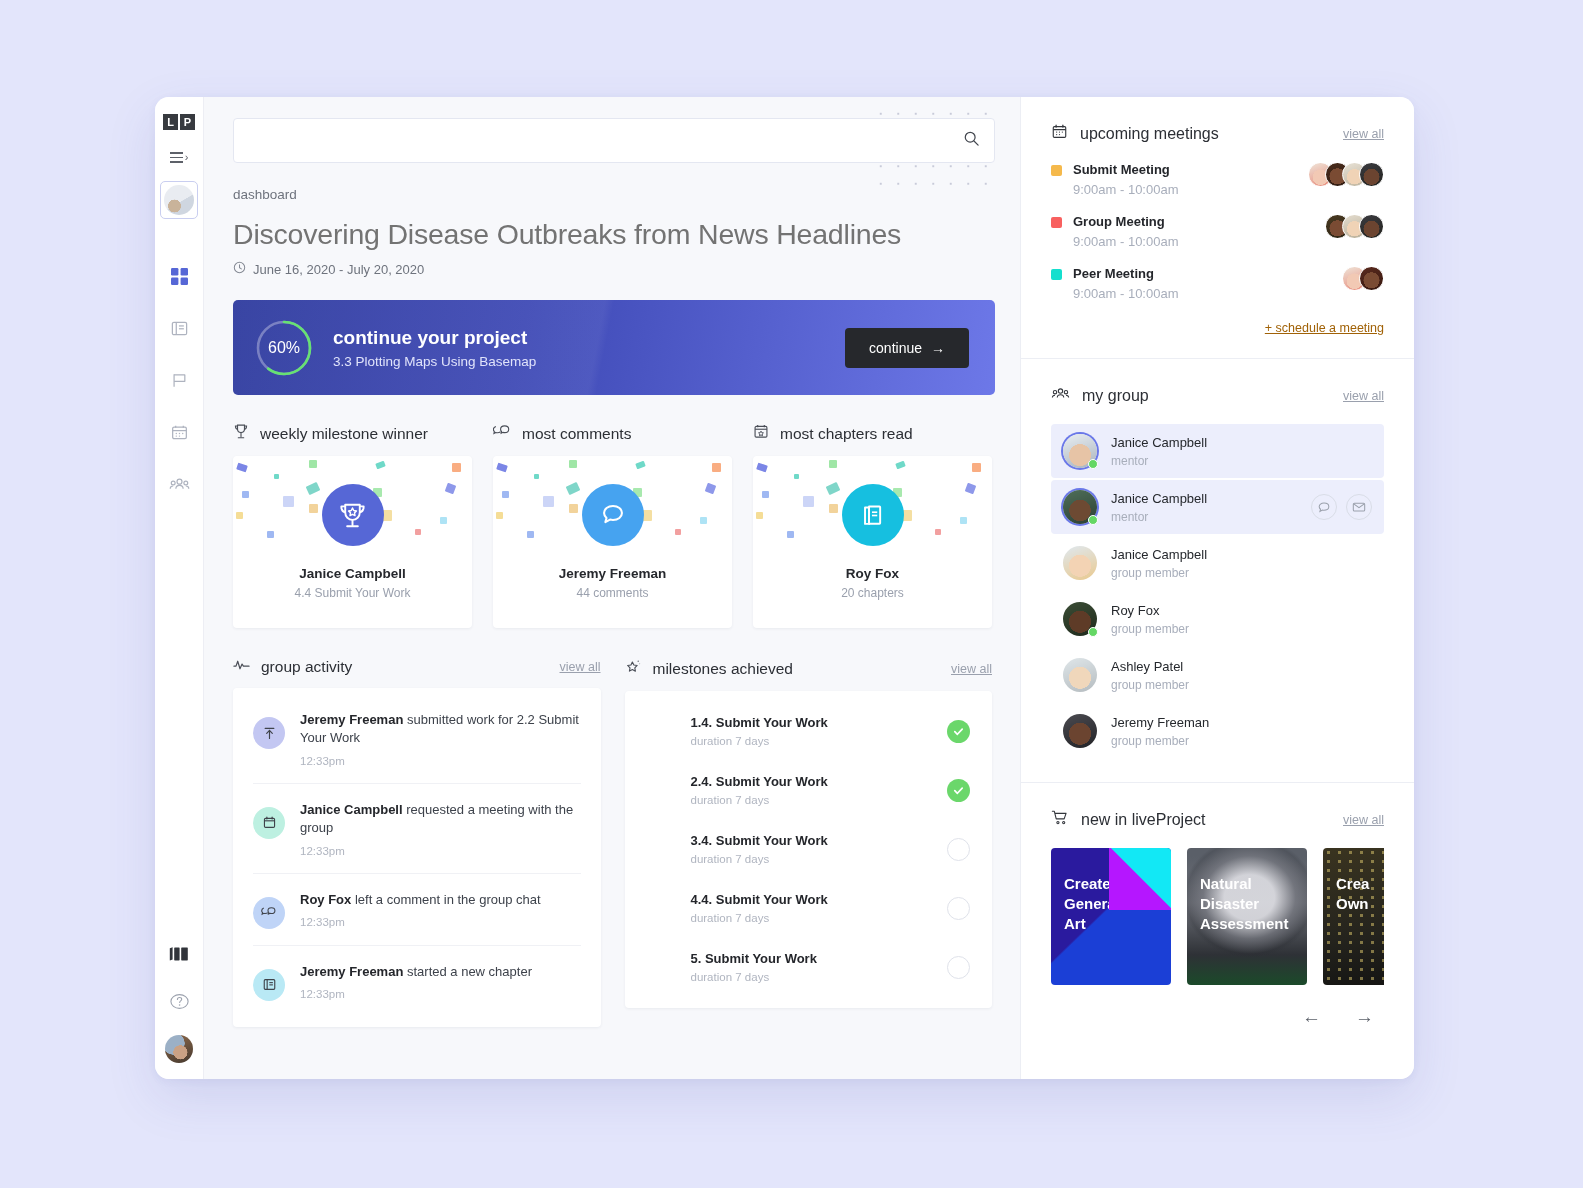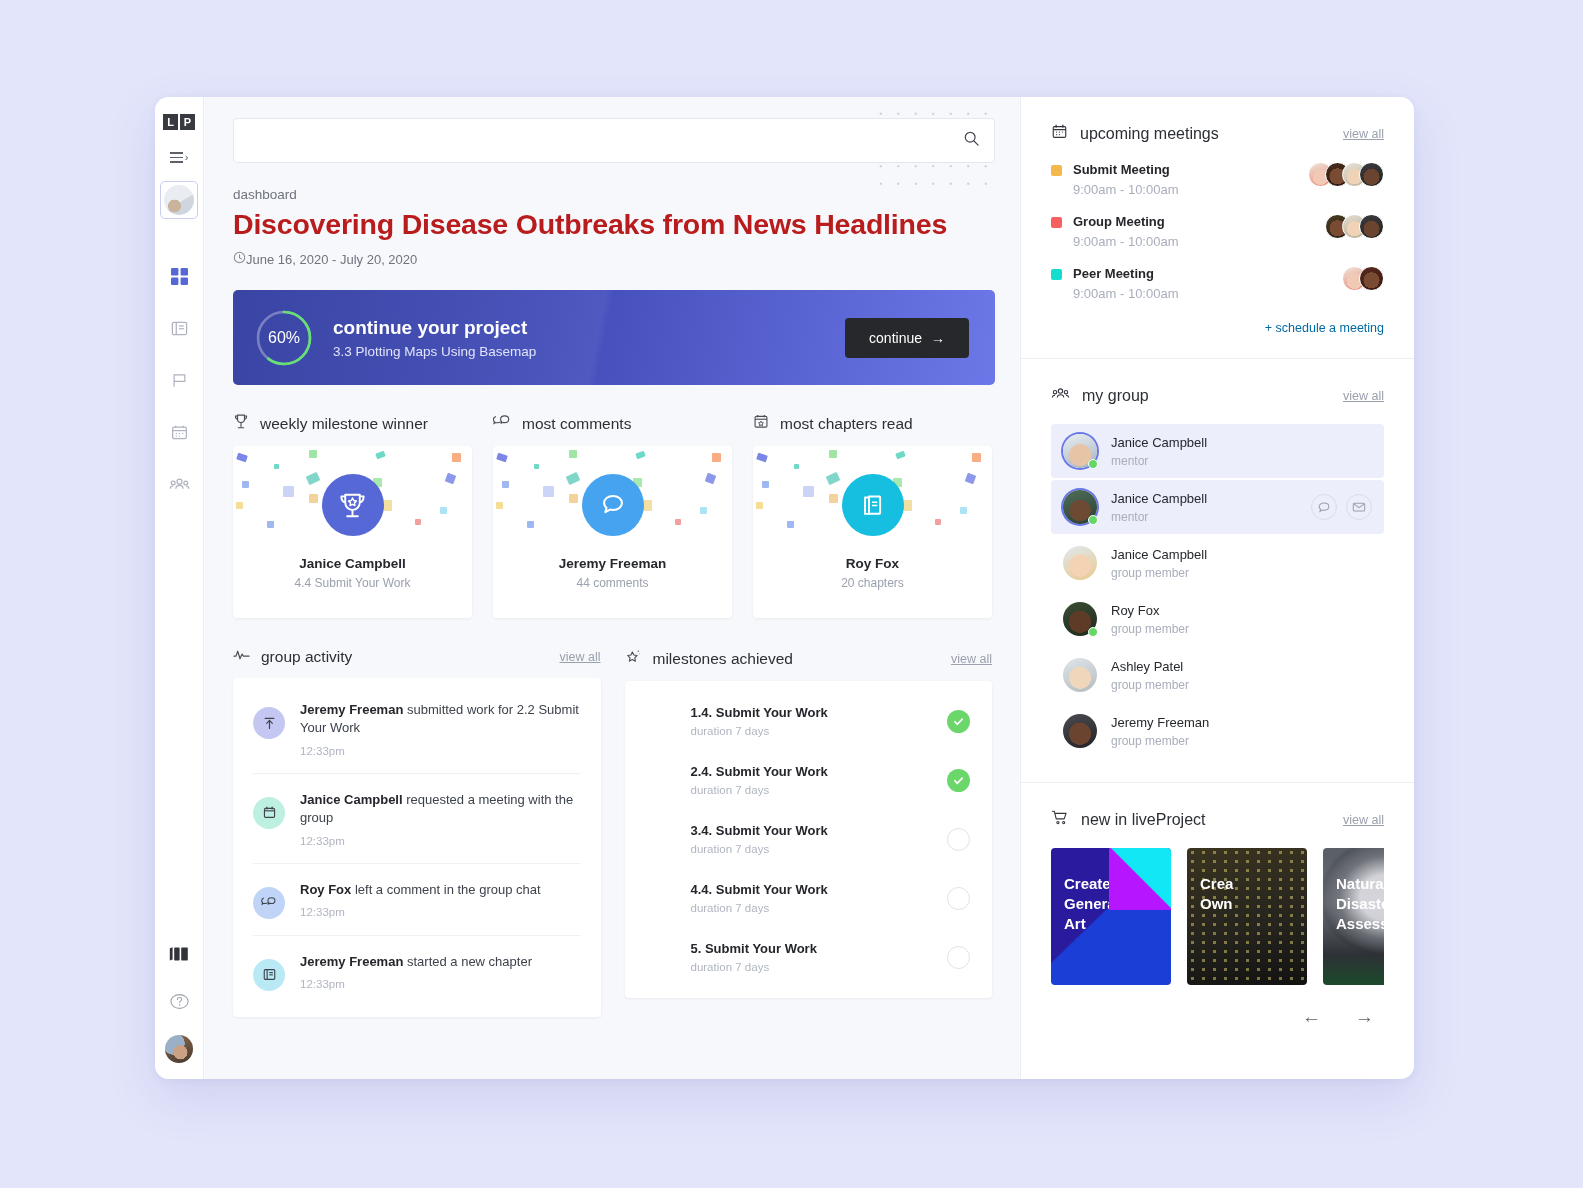--- a/index.html
+++ b/index.html
@@ -95,25 +95,25 @@
     width: 762px;
   }
   .searchbar input {
     flex:1; border:0; outline:0; font-size: 13.5px; color:#3c4149;
     font-family: "Liberation Sans", sans-serif; background: transparent;
   }
   .searchbar input::placeholder { color:#b8bdc9; }
 
   .breadcrumb { margin-top: 24px; font-size: 13.5px; color:#6e737d; }
   .page-title {
-    margin-top: 6px;
-    font-size: 28.5px; font-weight: 700; color:#b91c1c;
+    margin-top: 16px;
+    font-size: 28.5px; font-weight: 400; color:#737373;
     letter-spacing:-.2px;
   }
-  .daterange { margin-top: 10px; display:flex; align-items:center; font-size:13px; color:#6e737d; }
+  .daterange { margin-top: 10px; display:flex; align-items:center; gap:7px; font-size:13px; color:#6e737d; }
 
   
   .banner {
     margin-top: 23px;
     height: 95px;
     border-radius: 5px;
     background: linear-gradient(100deg,#2e3a9e 0%, #3e49b5 38%, #6d78e8 100%);
     display:flex; align-items:center;
     padding: 0 26px 0 21px;
     width: 762px;
@@ -207,21 +207,21 @@
 
   .meet { display:flex; align-items:flex-start; margin-bottom:17px; }
   .meet-sw { width:11px; height:11px; border-radius:2px; margin-top:3px; flex:0 0 11px;}
   .meet-txt { margin-left:11px; }
   .meet-txt h5 { font-size:13px; font-weight:700; color:#24262b;}
   .meet-txt p { font-size:13px; color:#a8aebb; margin-top:5px;}
   .meet-avs { margin-left:auto; display:flex; align-items:center; }
   .meet-avs .av { width:25px; height:25px; border-radius:50%; border:1.6px solid #fff; margin-left:-8px;}
   .meet-avs .av:first-child{ margin-left:0; }
   .sched { text-align:right; margin-top:4px; }
-  .sched a { font-size:12.5px; color:#0369a1; cursor:pointer;}
+  .sched a { font-size:12.5px; color:#a16207; text-decoration:underline; cursor:pointer;}
 
   .grp { display:flex; align-items:center; padding:10px 12px; border-radius:4px; margin-bottom:2px;}
   .grp.hl { background:#eceefc; }
   .grp-av { width:34px; height:34px; border-radius:50%; position:relative; flex:0 0 34px;}
   .grp-av.ring-b { box-shadow: 0 0 0 2px #6a78e8; }
   .grp-av .dot { position:absolute; right:-1px; bottom:-1px; width:10px; height:10px; border-radius:50%; background:#64d764; border:1.8px solid #fff;}
   .grp-txt { margin-left:14px; }
   .grp-txt h5 { font-size:13px; font-weight:400; color:#25282d;}
   .grp-txt p { font-size:12px; color:#a8aebb; margin-top:4px;}
   .grp-acts { margin-left:auto; display:flex; gap:9px;}
@@ -816,29 +816,29 @@
         <h4>new in liveProject</h4>
         <span class="va">view all</span>
       </div>
 
       <div class="lp-cards">
         <div class="lp-card c1">
           <h5>Create
 Generative
 Art</h5>
         </div>
-        <div class="lp-card c3">
-          <h5>Crea
-Own</h5>
-        </div>
         <div class="lp-card c2">
           <h5>Natural
 Disaster
 Assessment</h5>
         </div>
+        <div class="lp-card c3">
+          <h5>Crea
+Own</h5>
+        </div>
       </div>
 
       <div class="lp-nav">
         <span>←</span>
         <span>→</span>
       </div>
     </div>
 
   </div>
 </div>

